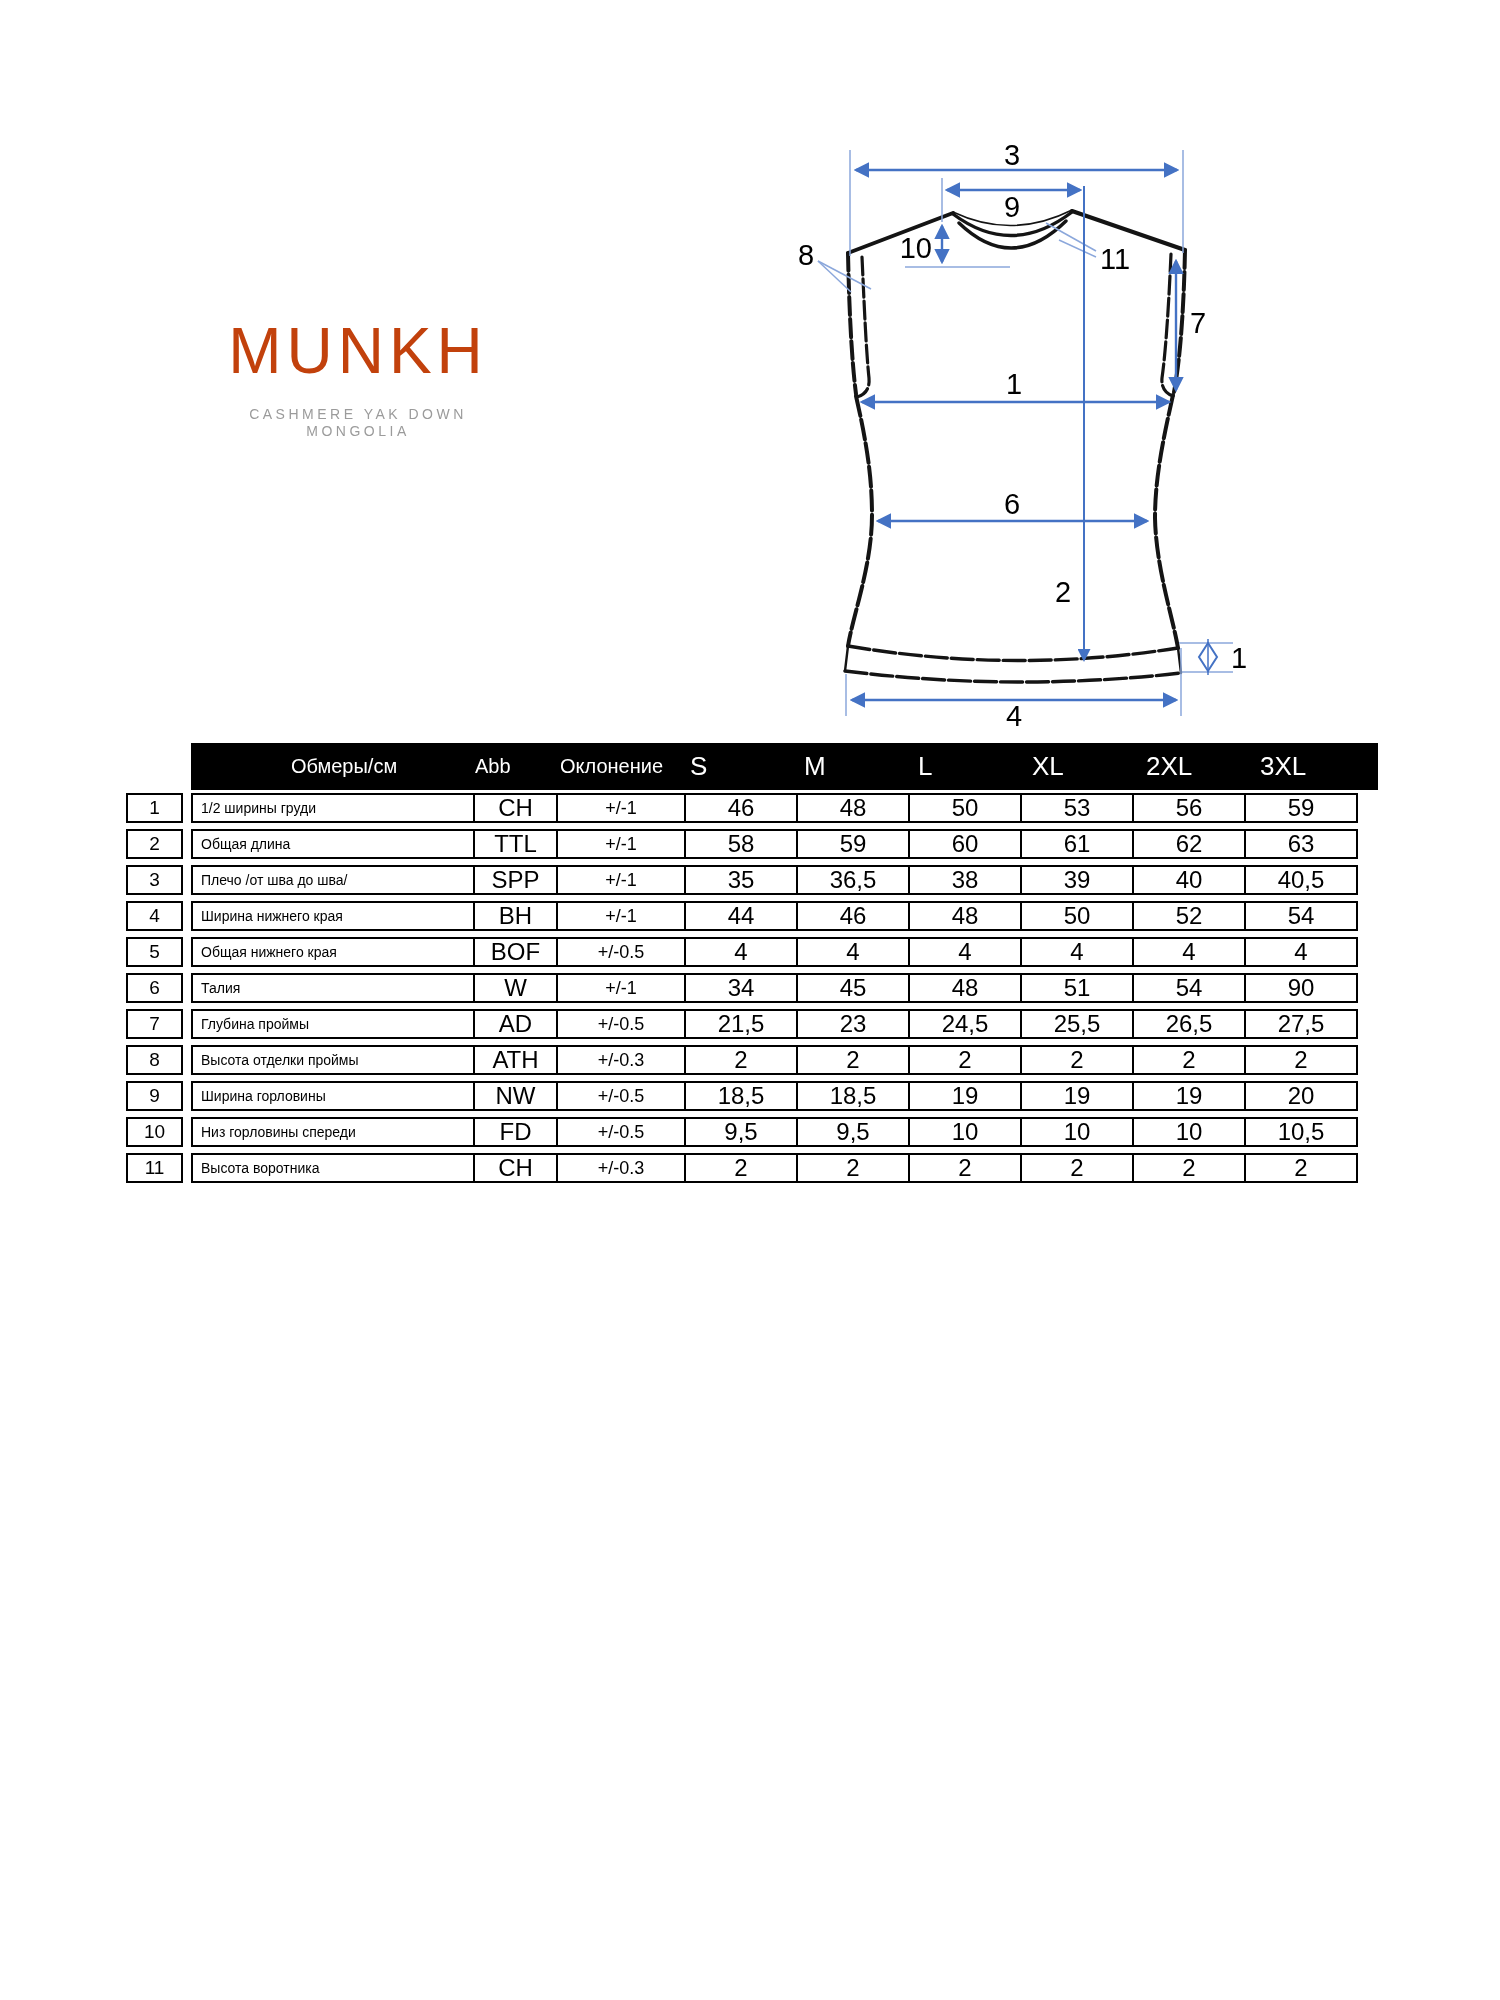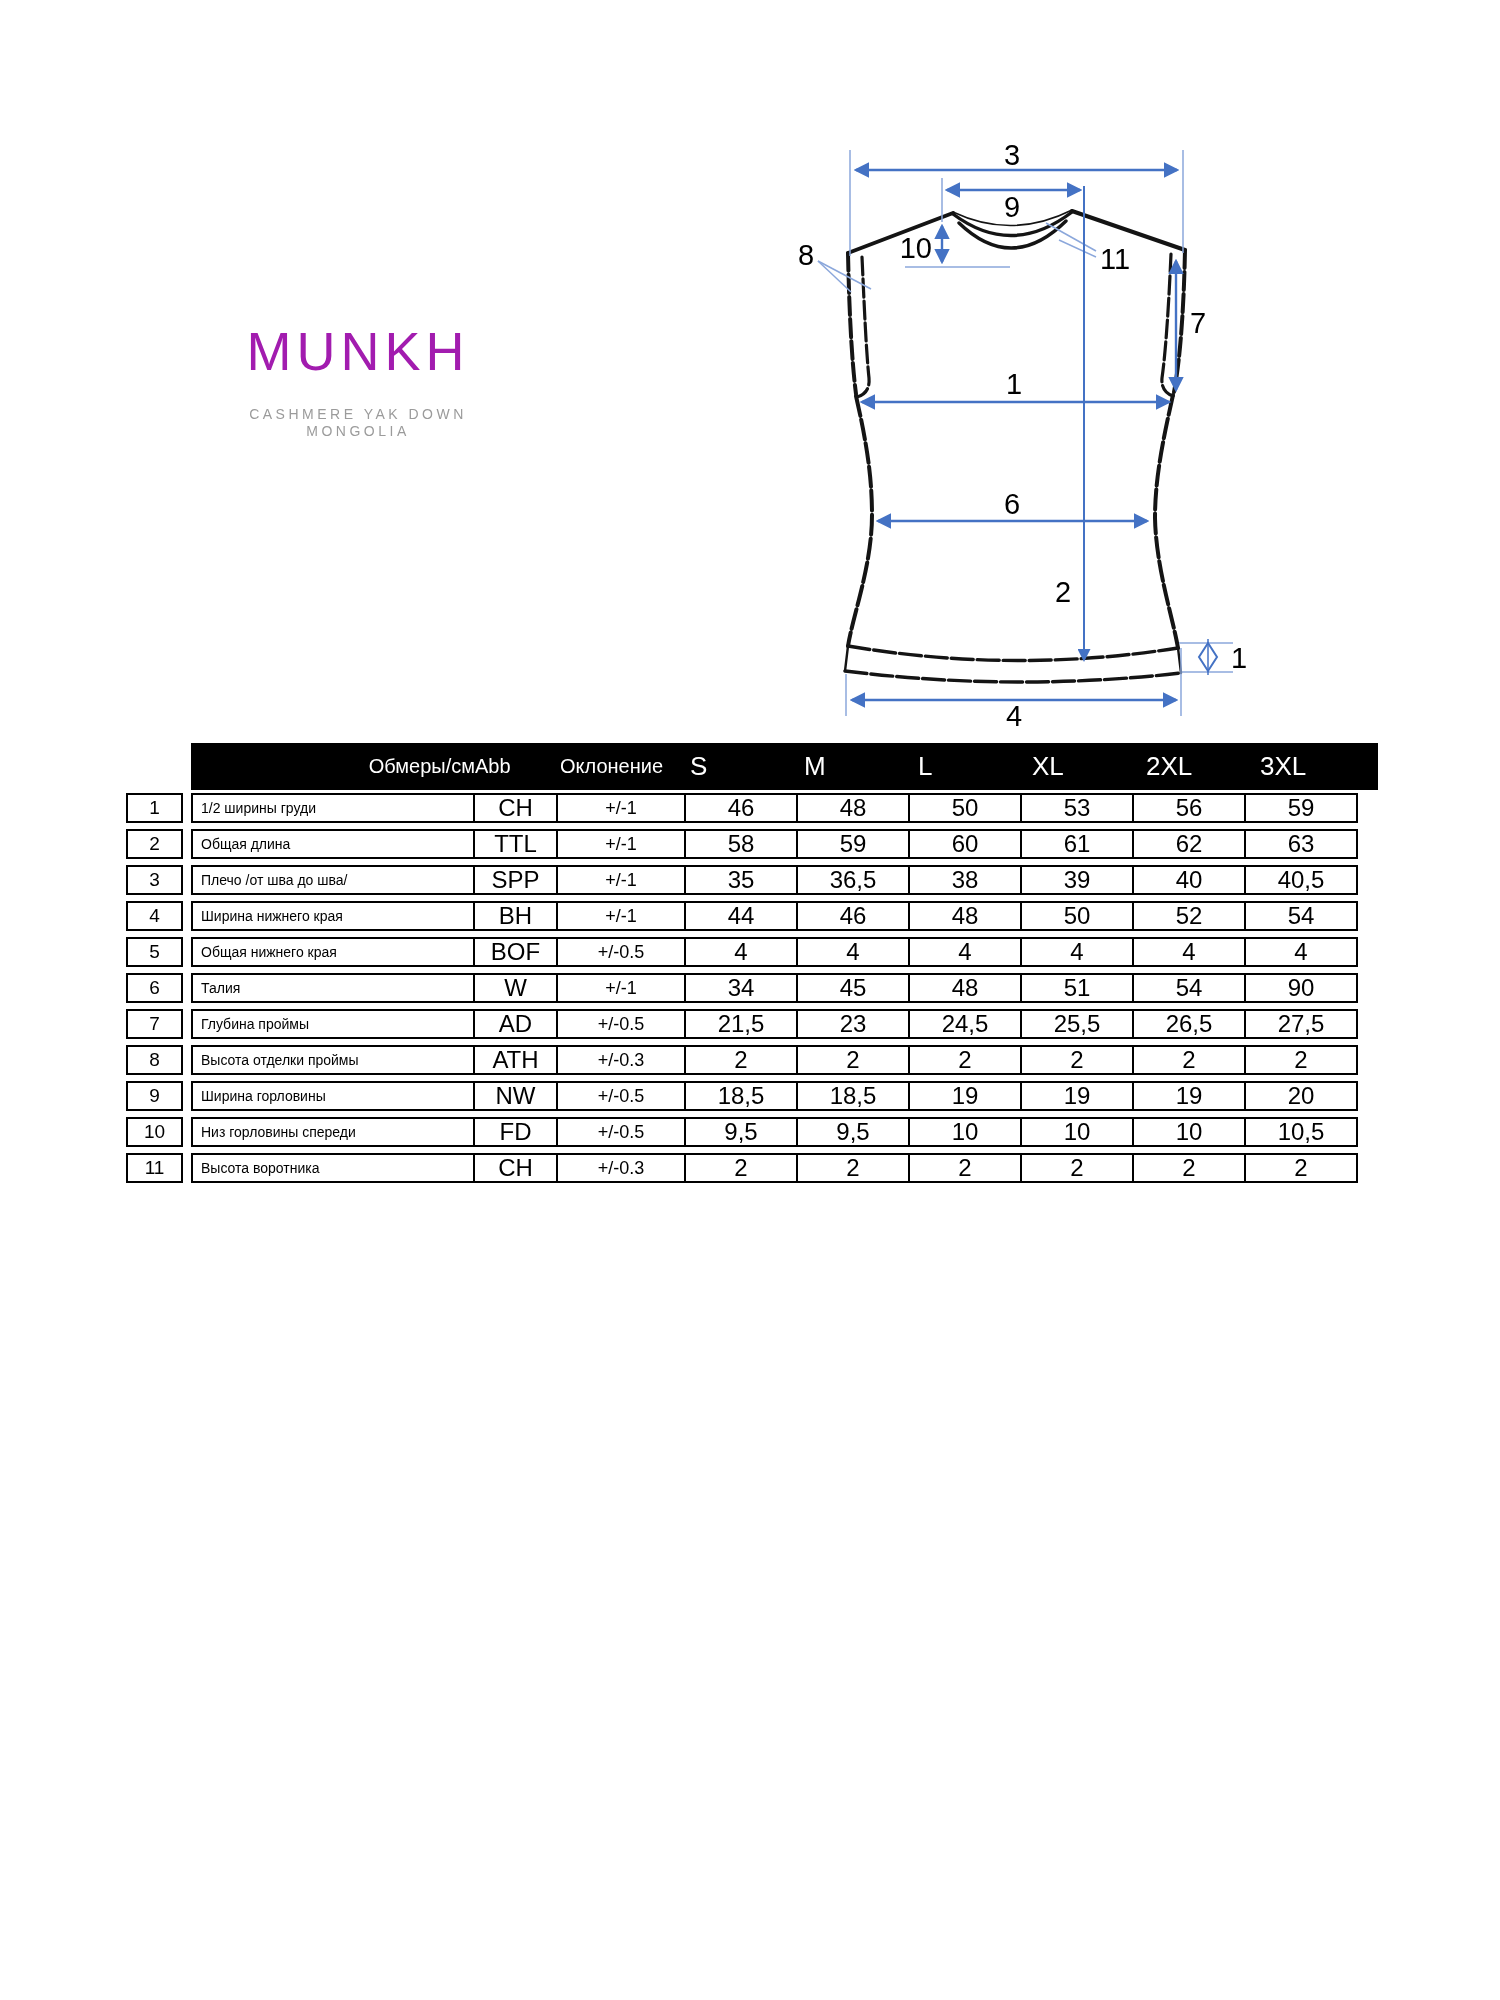--- a/index.html
+++ b/index.html
@@ -3,36 +3,36 @@
 <meta charset="utf-8">
 <style>
   html,body{margin:0;padding:0;background:#e8e8e8;}
   .sheet{
     position:relative;width:1500px;height:2000px;background:#ffffff;
     font-family:"Liberation Sans",sans-serif;overflow:hidden;
   }
   
   .logo-block{position:absolute;left:168px;top:318px;width:380px;text-align:center;}
   .logo-name{
-    font-size:54px;letter-spacing:5px;color:#a21caf;font-weight:400;
+    font-size:64px;letter-spacing:5px;color:#c2410c;font-weight:400;
     line-height:66px;
   }
   .logo-tag{
     margin-top:22px;font-size:14px;letter-spacing:3.5px;color:#9b9b9b;line-height:17px;
   }
   
   .diagram{position:absolute;left:600px;top:90px;}
   
   .size-table{position:absolute;left:126px;top:743px;width:1252px;}
   .thead{
     display:flex;margin-left:65px;height:47px;background:#000;color:#fff;
     align-items:center;
   }
   .th{box-sizing:border-box;font-size:20px;}
-  .th.measure{width:284px;text-align:right;padding-left:22px;}
+  .th.measure{width:284px;text-align:center;padding-left:22px;}
   .th.abb{width:85px;}
   .th.tol{width:130px;}
   .th.size{width:114px;font-size:26px;}
   .trow{display:flex;height:33px;margin-top:3px;}
   .cell{
     box-sizing:border-box;border:2px solid #000;background:#fff;height:30px;
     line-height:26px;text-align:center;color:#000;
   }
   .cell + .cell{margin-left:-2px;}
   .cell.num{width:57px;font-size:19px;}

